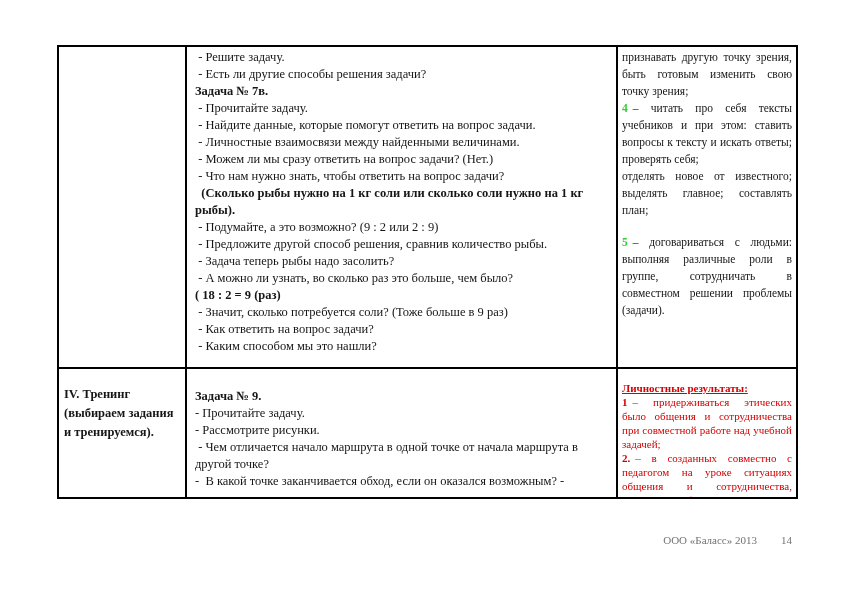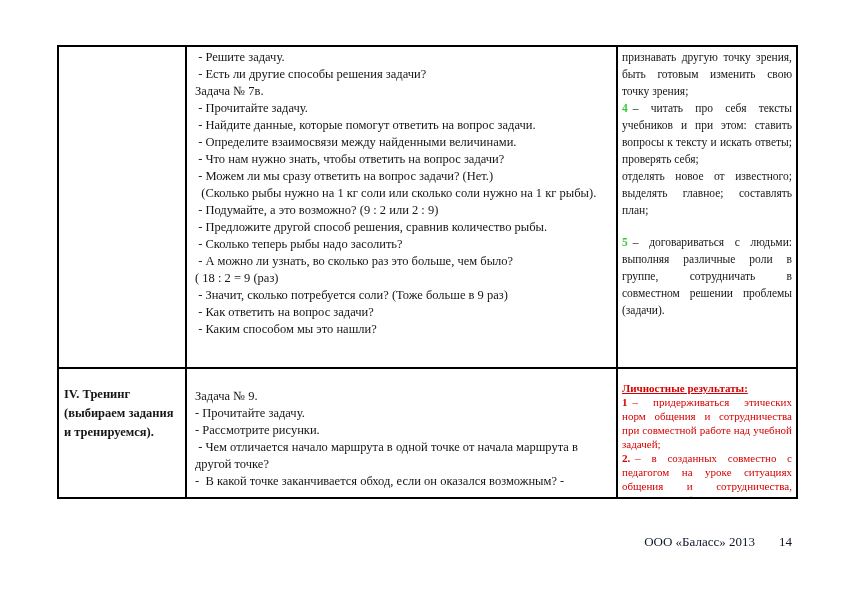--- a/index.html
+++ b/index.html
@@ -17,58 +17,58 @@
     background:#fff;
   }
   .cell{box-sizing:border-box;overflow:hidden;}
   .c1,.c2{border-right:2px solid #000;}
   .r1{border-bottom:2px solid #000;}
   
   .stage{padding:16px 4px 0 5px;font-weight:bold;font-size:12.5px;line-height:19px;}
   
   .acts{padding:2px 6px 12px 8px;font-size:12.5px;line-height:17px;}
   .acts .ln{white-space:pre-wrap;}
-  .acts .b{font-weight:normal;}
+  .acts .b{font-weight:bold;}
   .acts .blank{height:17px;}
   
   .res{padding:2px 4px 0 4px;font-size:11.5px;line-height:17px;}
   .res .rp{margin:0;text-align:justify;}
   .res .spacer{height:15px;}
   .marker{font-weight:bold;margin-right:5px;}
   .green{color:#33cc33;}
   .res-red{color:#d60000;font-size:11px;line-height:14px;padding-top:12px;}
   .res-red .rp{margin:0;text-align:justify;}
   .res-red .marker{color:#d60000;}
   .res-heading{font-weight:bold;text-decoration:underline;margin:0;text-align:left;}
   .footer{
     position:absolute;top:534px;right:50px;
-    font-size:13px;color:#0f172a;
+    font-size:11px;color:#737373;
   }
   .footer .pagenum{margin-left:24px;}
 </style>
 </head>
 <body>
 
 <div class="doc-table">
 
   <div class="cell c1 r1 stage"></div>
 
   <div class="cell c2 r1 acts">
     <div class="ln"> - Решите задачу.</div>
     <div class="ln"> - Есть ли другие способы решения задачи?</div>
     <div class="ln b">Задача № 7в.</div>
     <div class="ln"> - Прочитайте задачу.</div>
     <div class="ln"> - Найдите данные, которые помогут ответить на вопрос задачи.</div>
-    <div class="ln"> - Определите взаимосвязи между найденными величинами.</div>
+    <div class="ln"> - Личностные взаимосвязи между найденными величинами.</div>
+    <div class="ln"> - Можем ли мы сразу ответить на вопрос задачи? (Нет.)</div>
     <div class="ln"> - Что нам нужно знать, чтобы ответить на вопрос задачи?</div>
-    <div class="ln"> - Можем ли мы сразу ответить на вопрос задачи? (Нет.)</div>
     <div class="ln b">  (Сколько рыбы нужно на 1 кг соли или сколько соли нужно на 1 кг рыбы).</div>
     <div class="ln"> - Подумайте, а это возможно? (9 : 2 или 2 : 9)</div>
     <div class="ln"> - Предложите другой способ решения, сравнив количество рыбы.</div>
-    <div class="ln"> - Сколько теперь рыбы надо засолить?</div>
+    <div class="ln"> - Задача теперь рыбы надо засолить?</div>
     <div class="ln"> - А можно ли узнать, во сколько раз это больше, чем было?</div>
     <div class="ln b">( 18 : 2 = 9 (раз)</div>
     <div class="ln"> - Значит, сколько потребуется соли? (Тоже больше в 9 раз)</div>
     <div class="ln"> - Как ответить на вопрос задачи?</div>
     <div class="ln"> - Каким способом мы это нашли?</div>
   </div>
 
   <div class="cell r1 res">
     <p class="rp"><span>признавать другую точку зрения, быть готовым изменить свою точку зрения;</span></p>
     <p class="rp"><span class="marker green">4</span><span>–  читать про себя тексты учебников и при этом: ставить вопросы к тексту и искать ответы; проверять себя;</span></p>
@@ -85,21 +85,21 @@
     <div class="ln blank"></div>
     <div class="ln b">Задача № 9.</div>
     <div class="ln">- Прочитайте задачу.</div>
     <div class="ln">- Рассмотрите рисунки.</div>
     <div class="ln"> - Чем отличается начало маршрута в одной точке от начала маршрута в другой точке?</div>
     <div class="ln">-  В какой точке заканчивается обход, если он оказался возможным? -</div>
   </div>
 
   <div class="cell res res-red">
     <p class="rp res-heading">Личностные результаты:</p>
-    <p class="rp"><span class="marker">1</span><span>– придерживаться этических норм общения и сотрудничества при совместной работе над учебной задачей;</span></p>
+    <p class="rp"><span class="marker">1</span><span>– придерживаться этических было общения и сотрудничества при совместной работе над учебной задачей;</span></p>
     <p class="rp"><span class="marker">2.</span><span>– в созданных совместно с педагогом на уроке ситуациях общения и сотрудничества, опираясь на общие для всех</span></p>
   </div>
 
 </div>
 
 <div class="footer">
   <span>ООО «Баласс» 2013</span><span class="pagenum">14</span>
 </div>
 
 </body></html>

